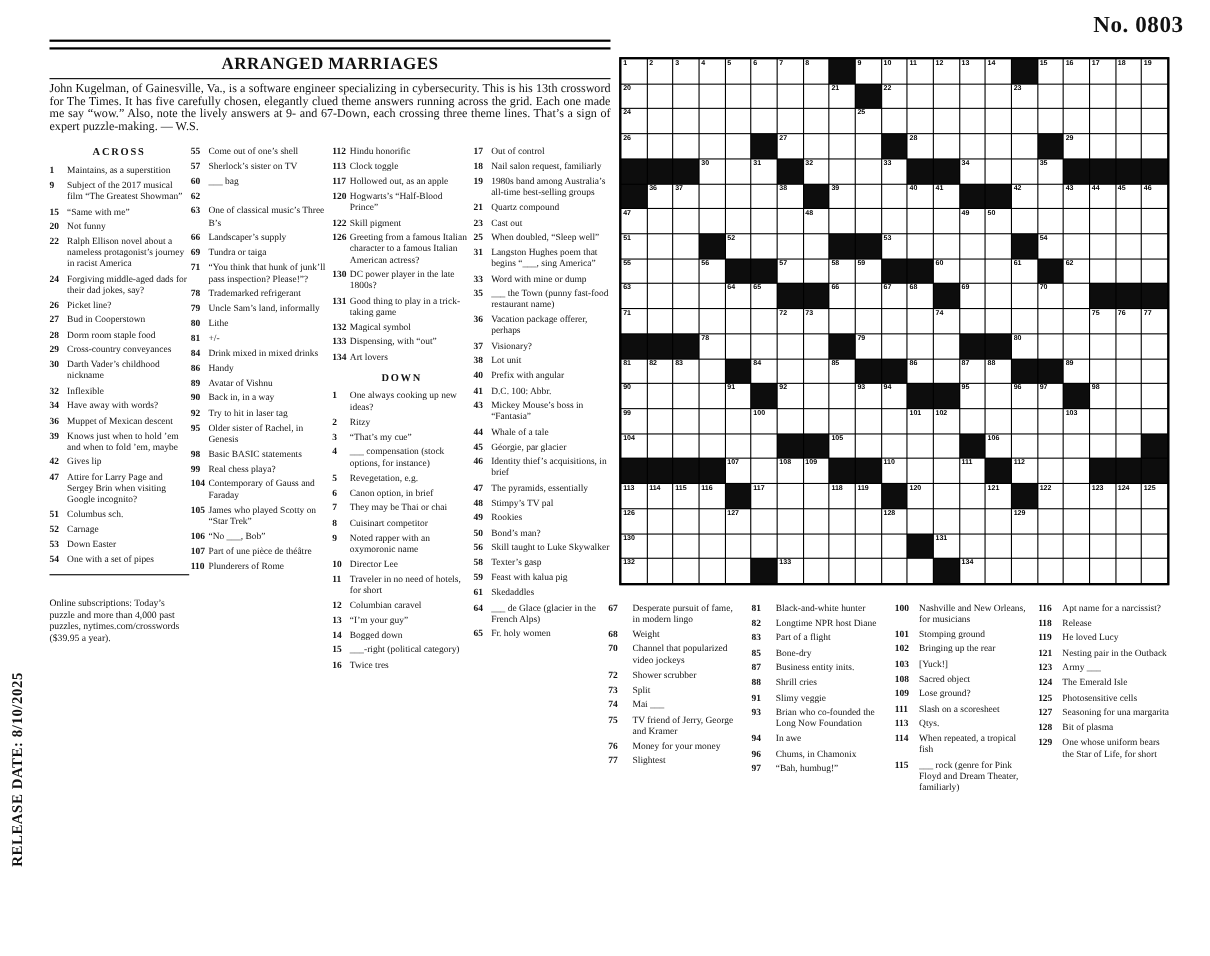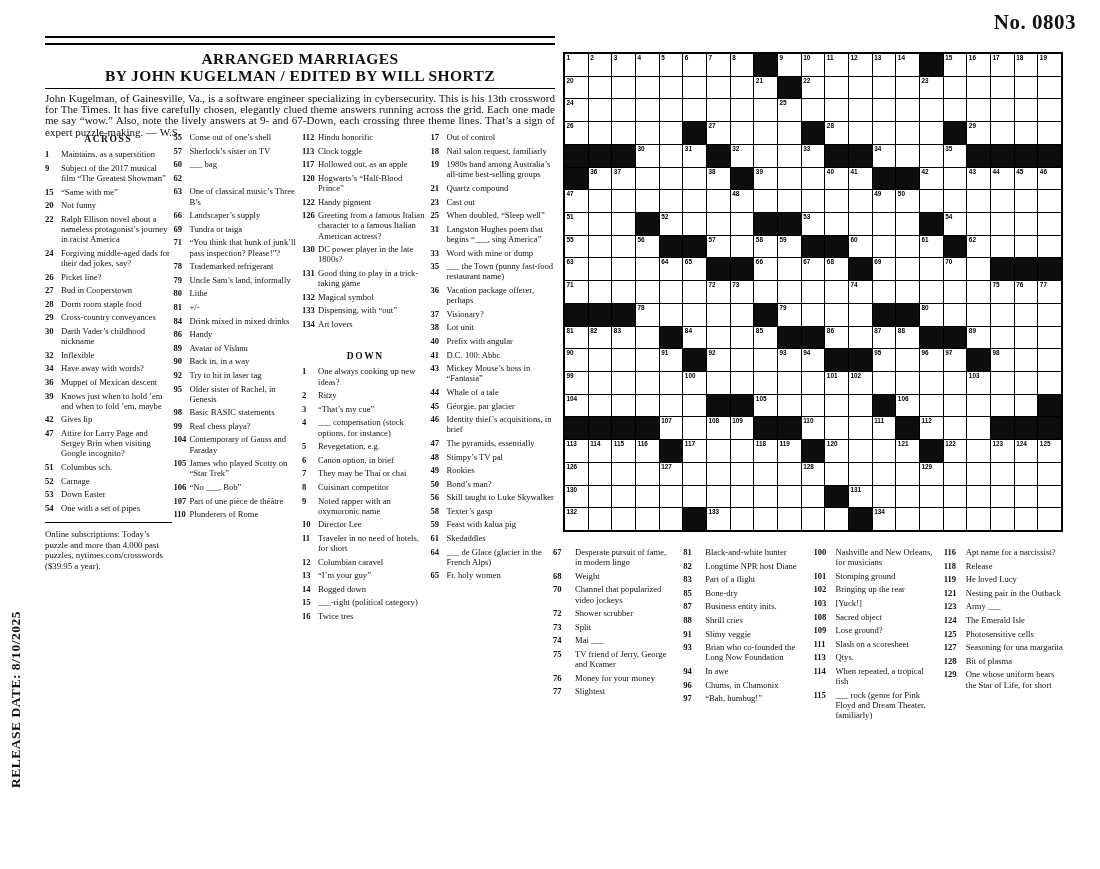--- a/index.html
+++ b/index.html
@@ -9,44 +9,43 @@
   .left-block{position:absolute;left:45px;top:36px;width:510px;}
   .double-rule{height:5px;border-top:2.5px solid #000;border-bottom:2.5px solid #000;margin-bottom:5px;}
   .title,.byline{text-align:center;font-weight:bold;font-size:15.5px;letter-spacing:.4px;line-height:17px;}
   .thin-rule{border-top:1.2px solid #000;margin-top:4px;margin-bottom:4px;}
   .intro{font-size:11px;line-height:11.2px;text-align:justify;}
   
   .clue-cols{position:absolute;left:45px;top:132px;width:512px;display:flex;gap:2px;}
   .bottom-cols{position:absolute;left:553px;top:547px;width:512px;display:flex;gap:9px;}
   .clue-col{flex:1 1 0;font-size:8.6px;line-height:10.2px;}
   .sec-head{font-weight:bold;font-size:9.5px;letter-spacing:1.6px;text-align:center;margin:2px 0 5px 0;}
-  .sec-head.down{margin-top:22px;}
+  .sec-head.down{margin-top:10px;}
   .clue{display:flex;margin-bottom:3.4px;}
   .clue .n{font-weight:bold;flex:0 0 14px;padding-right:2px;}
   .wide .clue .n{flex-basis:20px;}
-  .sub-note{margin-top:9px;border-top:1.1px solid #000;padding-top:6px;font-size:8.8px;line-height:10.6px;}
+  .sub-note{margin-top:9px;border-top:1.1px solid #000;padding-top:20px;font-size:8.8px;line-height:10.6px;}
   
   .grid{position:absolute;left:563px;top:52px;width:500px;height:480px;background:#000;border:2.5px solid #000;display:grid;grid-template-columns:repeat(21,1fr);grid-template-rows:repeat(21,1fr);gap:1px;box-sizing:border-box;}
   .cell{background:#fff;position:relative;}
   .cell.blk{background:#0d0d0d;}
   .cell .cn{position:absolute;top:0px;left:1.5px;font-family:"Liberation Sans",sans-serif;font-weight:bold;font-size:6.4px;line-height:7px;color:#000;}
   
   .release{position:absolute;left:8px;top:788px;transform:rotate(-90deg);transform-origin:left top;font-size:13.5px;font-weight:bold;letter-spacing:.5px;white-space:nowrap;}
 </style>
 </head>
 <body>
 
 <div class="issue">No. 0803</div>
 
 <div class="release">RELEASE DATE: 8/10/2025</div>
 
 <div class="left-block">
   <div class="double-rule"></div>
   <div class="title">ARRANGED MARRIAGES</div>
-  <div class="byline">BY JOHN KUGELMAN / EDITED BY WILL SHORTZ</div>
   <div class="thin-rule"></div>
   <div class="intro">John Kugelman, of Gainesville, Va., is a software engineer specializing in cybersecurity. This is his 13th crossword for The Times. It has five carefully chosen, elegantly clued theme answers running across the grid. Each one made me say “wow.” Also, note the lively answers at 9- and 67-Down, each crossing three theme lines. That’s a sign of expert puzzle-making. — W.S.</div>
 </div>
 
 <div class="clue-cols">
   <div class="clue-col">
     <div class="sec-head">ACROSS</div>
     <div id="ac1">
         <div class="clue">
           <span class="n">1</span>
@@ -251,21 +250,21 @@
         <div class="clue">
           <span class="n">117</span>
           <span>Hollowed out, as an apple</span>
         </div>
         <div class="clue">
           <span class="n">120</span>
           <span>Hogwarts’s “Half-Blood Prince”</span>
         </div>
         <div class="clue">
           <span class="n">122</span>
-          <span>Handy pigment</span>
+          <span>Skill pigment</span>
         </div>
         <div class="clue">
           <span class="n">126</span>
           <span>Greeting from a famous Italian character to a famous Italian American actress?</span>
         </div>
         <div class="clue">
           <span class="n">130</span>
           <span>DC power player in the late 1800s?</span>
         </div>
         <div class="clue">

